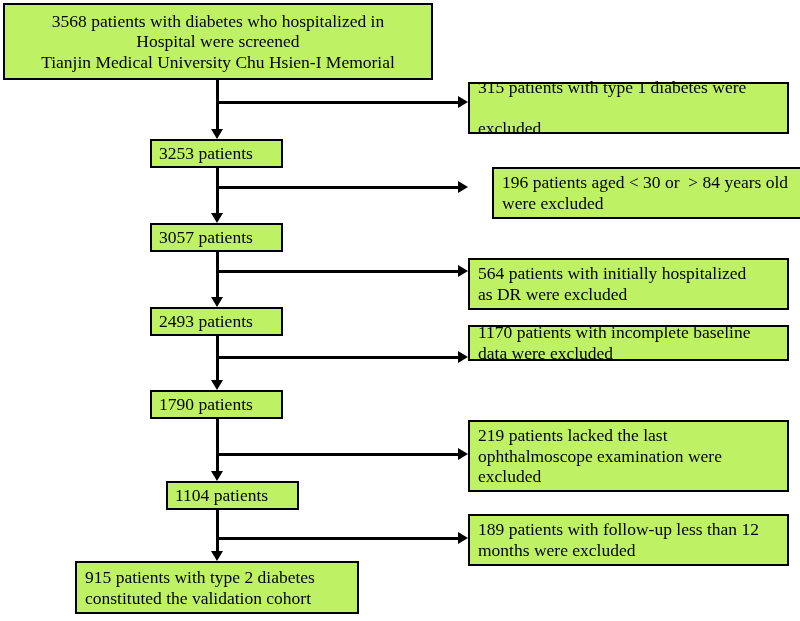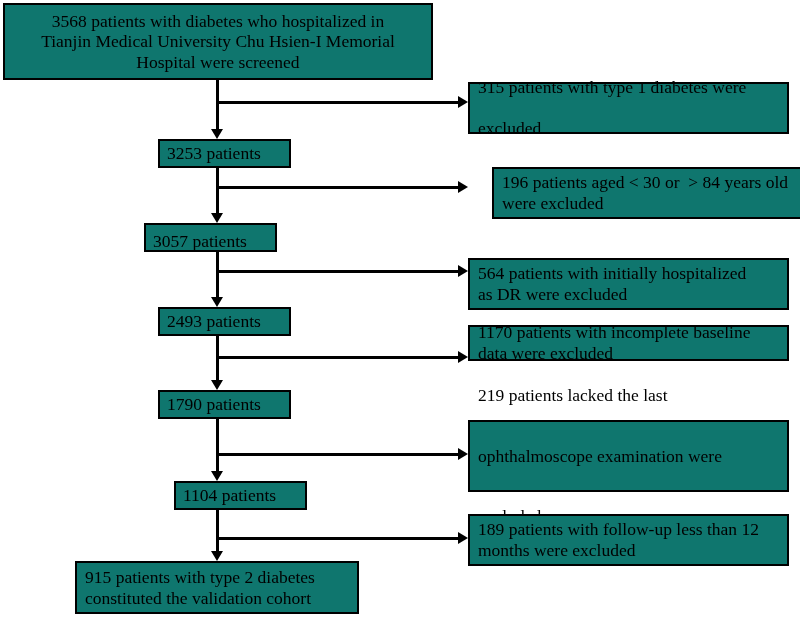--- a/index.html
+++ b/index.html
@@ -15,21 +15,21 @@
     background: #ffffff;
     font-family: "Liberation Serif", "DejaVu Serif", serif;
     color: #000000;
     overflow: hidden;
   }
   
   .box {
     position: absolute;
     box-sizing: border-box;
     border: 2px solid #000000;
-    background: #0f766e;
+    background: #bef264;
     display: flex;
     flex-direction: column;
     justify-content: center;
     z-index: 3;
   }
   .box .line {
     display: block;
     white-space: pre;
     line-height: 1.18;
   }
@@ -40,21 +40,20 @@
   .box.screened {
     left: 3px; top: 3px; width: 430px; height: 77px;
     font-size: 17.5px;
     padding: 0 6px;
   }
   .box.count {
     width: 133px; height: 29px;
     font-size: 17.5px;
     padding: 0 7px;
     justify-content: center;
-    margin-left: 8px;
   }
   .box.count .line { line-height: 1.0; }
 
   .box.final {
     left: 75px; top: 561px; width: 284px; height: 53px;
     font-size: 17.5px;
     padding: 0 8px;
   }
   .box.exclude {
     left: 468px; width: 321px;
@@ -94,22 +93,22 @@
     z-index: 2;
   }
 </style>
 </head>
 <body>
 
 <div id="canvas">
 
   <div class="box screened center">
     <span class="line">3568 patients with diabetes who hospitalized in</span>
+    <span class="line">Hospital were screened</span>
     <span class="line">Tianjin Medical University Chu Hsien-I Memorial</span>
-    <span class="line">Hospital were screened</span>
   </div>
 
   <div class="vline" style="left:216px; top:80px; height:50px;"></div>
   <div class="arrow-down" style="left:211px; top:129px;"></div>
 
   <div class="vline" style="left:216px; top:167px; height:48px;"></div>
   <div class="arrow-down" style="left:211px; top:213px;"></div>
 
   <div class="vline" style="left:216px; top:252px; height:47px;"></div>
   <div class="arrow-down" style="left:211px; top:297px;"></div>
@@ -138,21 +137,21 @@
   <div class="hline" style="left:216px; top:453px; width:245px;"></div>
   <div class="arrow-right" style="left:458px; top:448px;"></div>
 
   <div class="hline" style="left:216px; top:537px; width:245px;"></div>
   <div class="arrow-right" style="left:458px; top:532px;"></div>
 
   <div class="box count left" style="left:150px; top:139px;">
     <span class="line">3253 patients</span>
   </div>
 
-  <div class="box count left" style="left:136px; top:223px;justify-content:flex-end;">
+  <div class="box count left" style="left:150px; top:223px;">
     <span class="line">3057 patients</span>
   </div>
 
   <div class="box count left" style="left:150px; top:307px;">
     <span class="line">2493 patients</span>
   </div>
 
   <div class="box count left" style="left:150px; top:390px;">
     <span class="line">1790 patients</span>
   </div>
@@ -179,21 +178,21 @@
   <div class="box exclude left" style="top:258px; height:52px;">
     <span class="line">564 patients with initially hospitalized</span>
     <span class="line">as DR were excluded</span>
   </div>
 
   <div class="box exclude left" style="top:325px; height:36px;">
     <span class="line">1170 patients with incomplete baseline</span>
     <span class="line">data were excluded</span>
   </div>
 
-  <div class="box exclude left" style="top:420px; height:72px;gap:40px;">
+  <div class="box exclude left" style="top:420px; height:72px;">
     <span class="line">219 patients lacked the last</span>
     <span class="line">ophthalmoscope examination were</span>
     <span class="line">excluded</span>
   </div>
 
   <div class="box exclude left" style="top:514px; height:52px;">
     <span class="line">189 patients with follow-up less than 12</span>
     <span class="line">months were excluded</span>
   </div>
 

